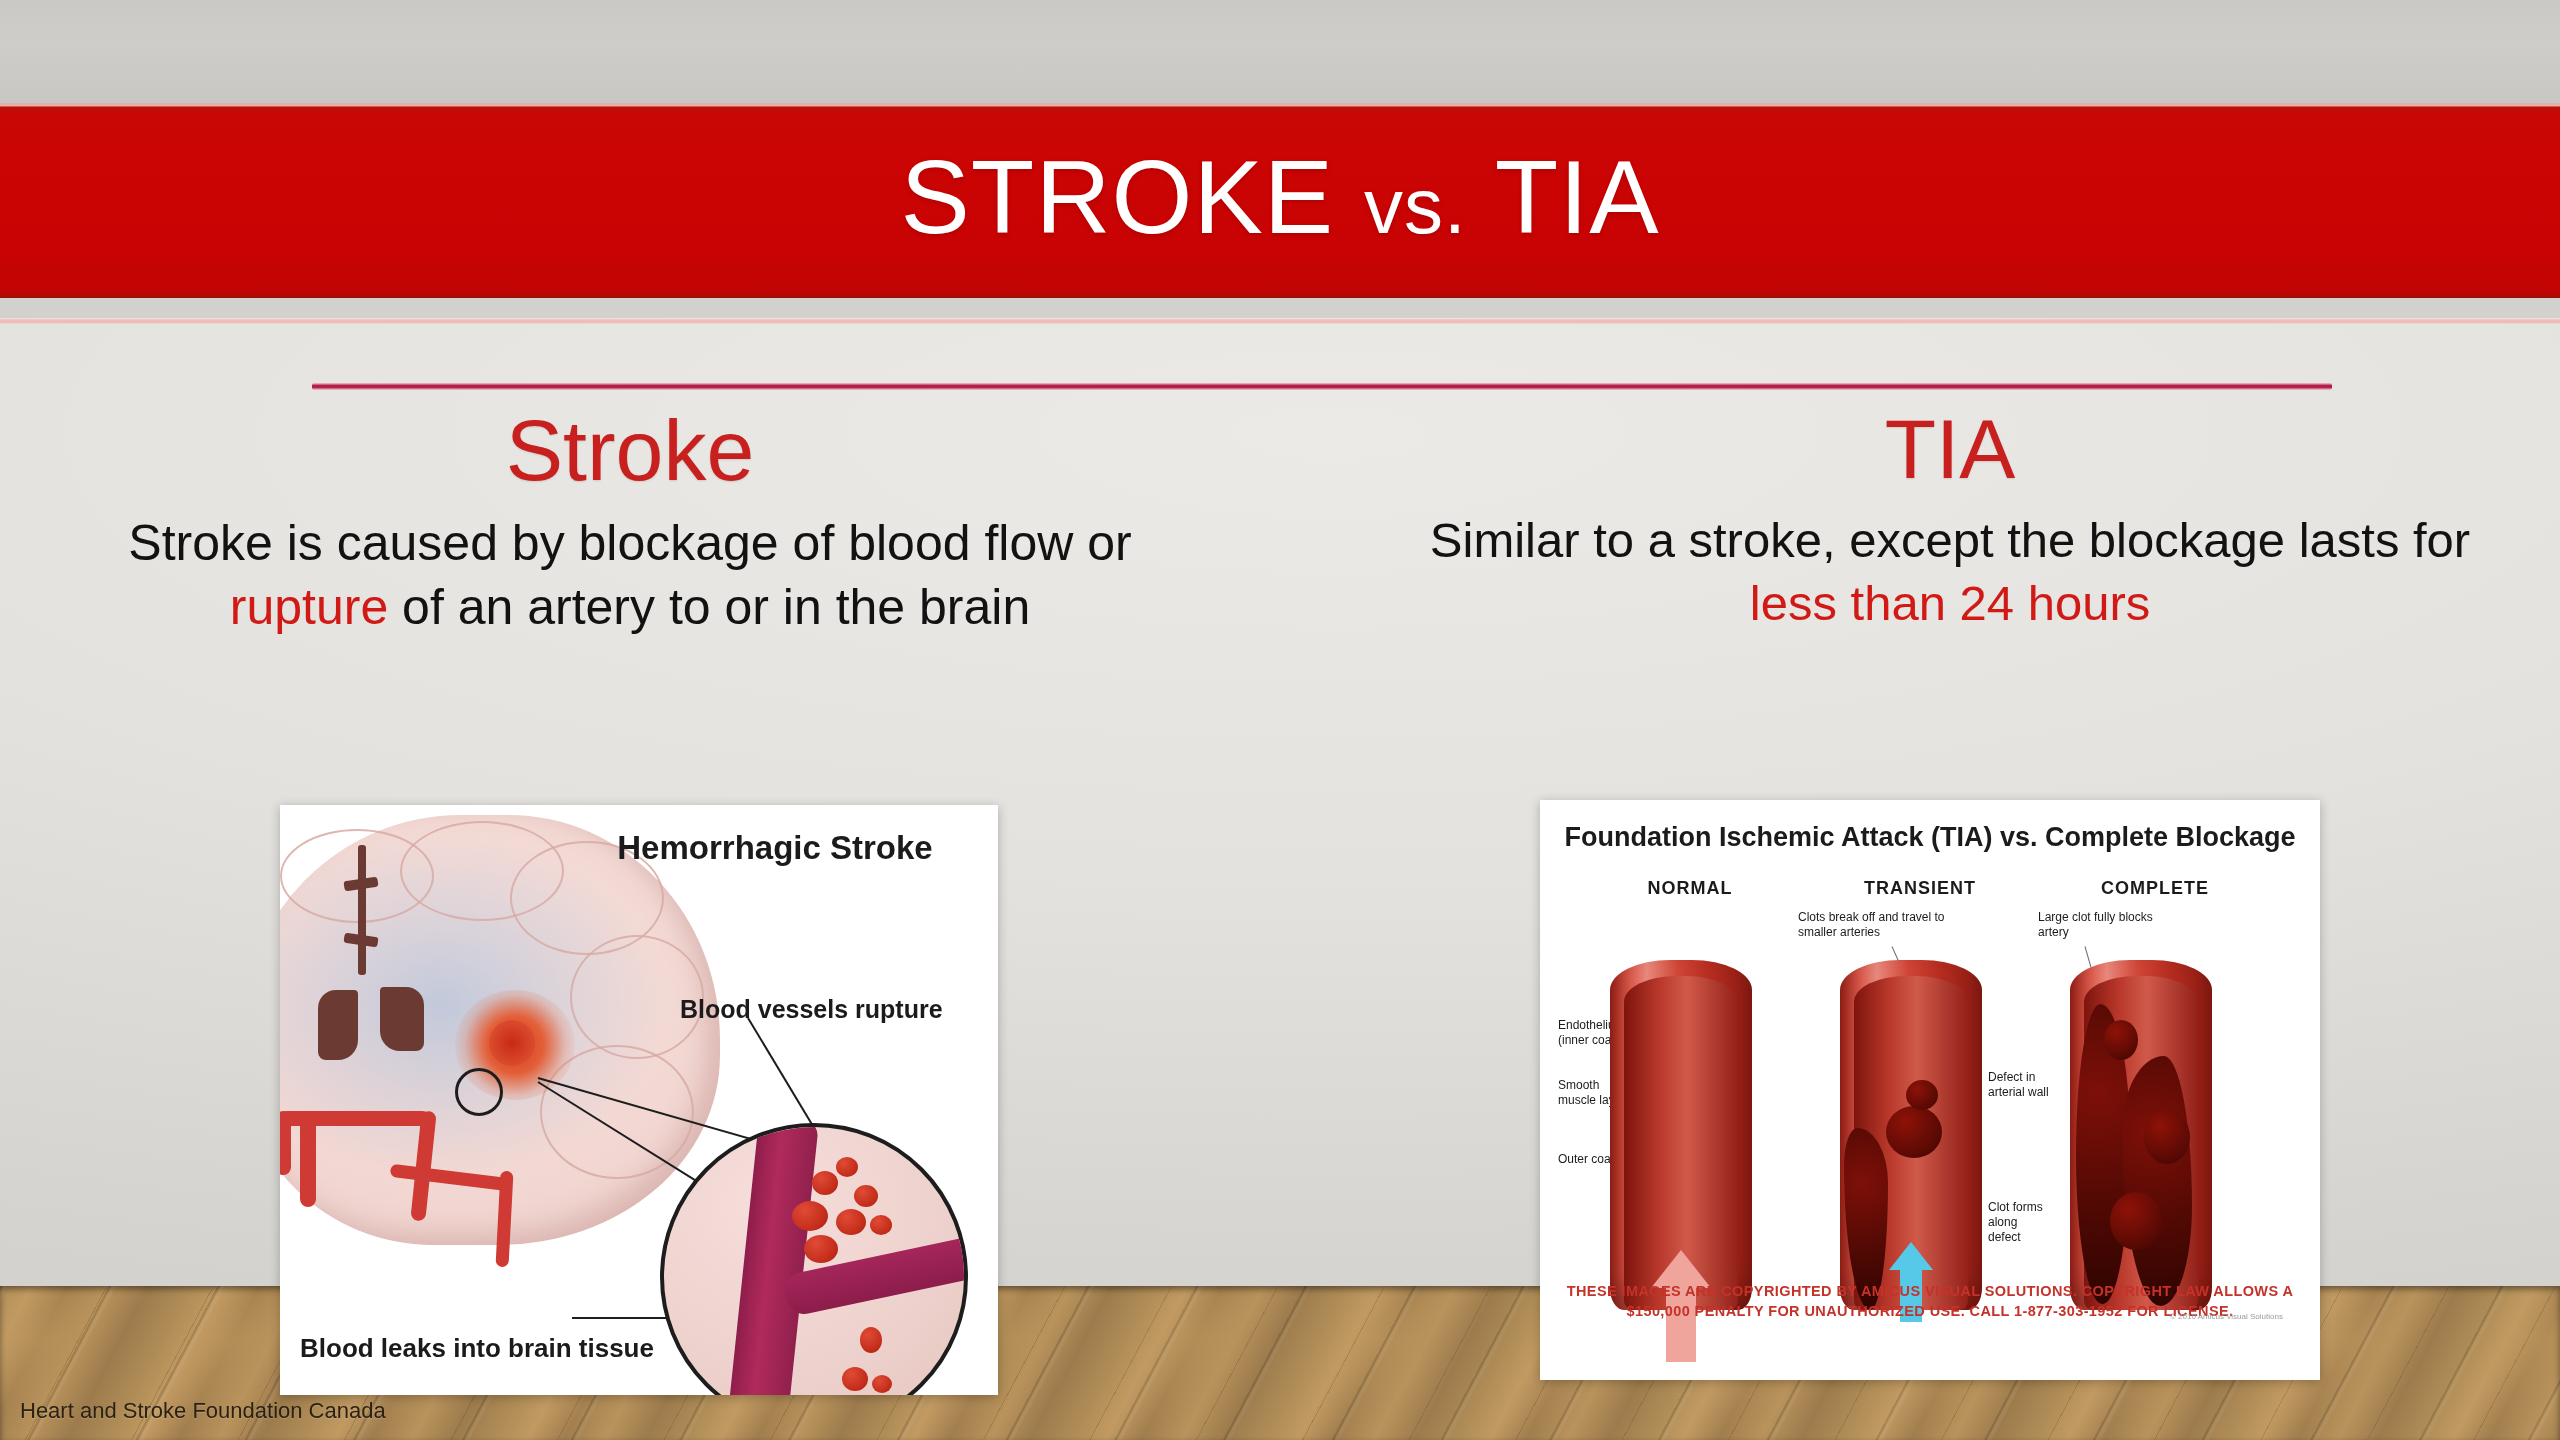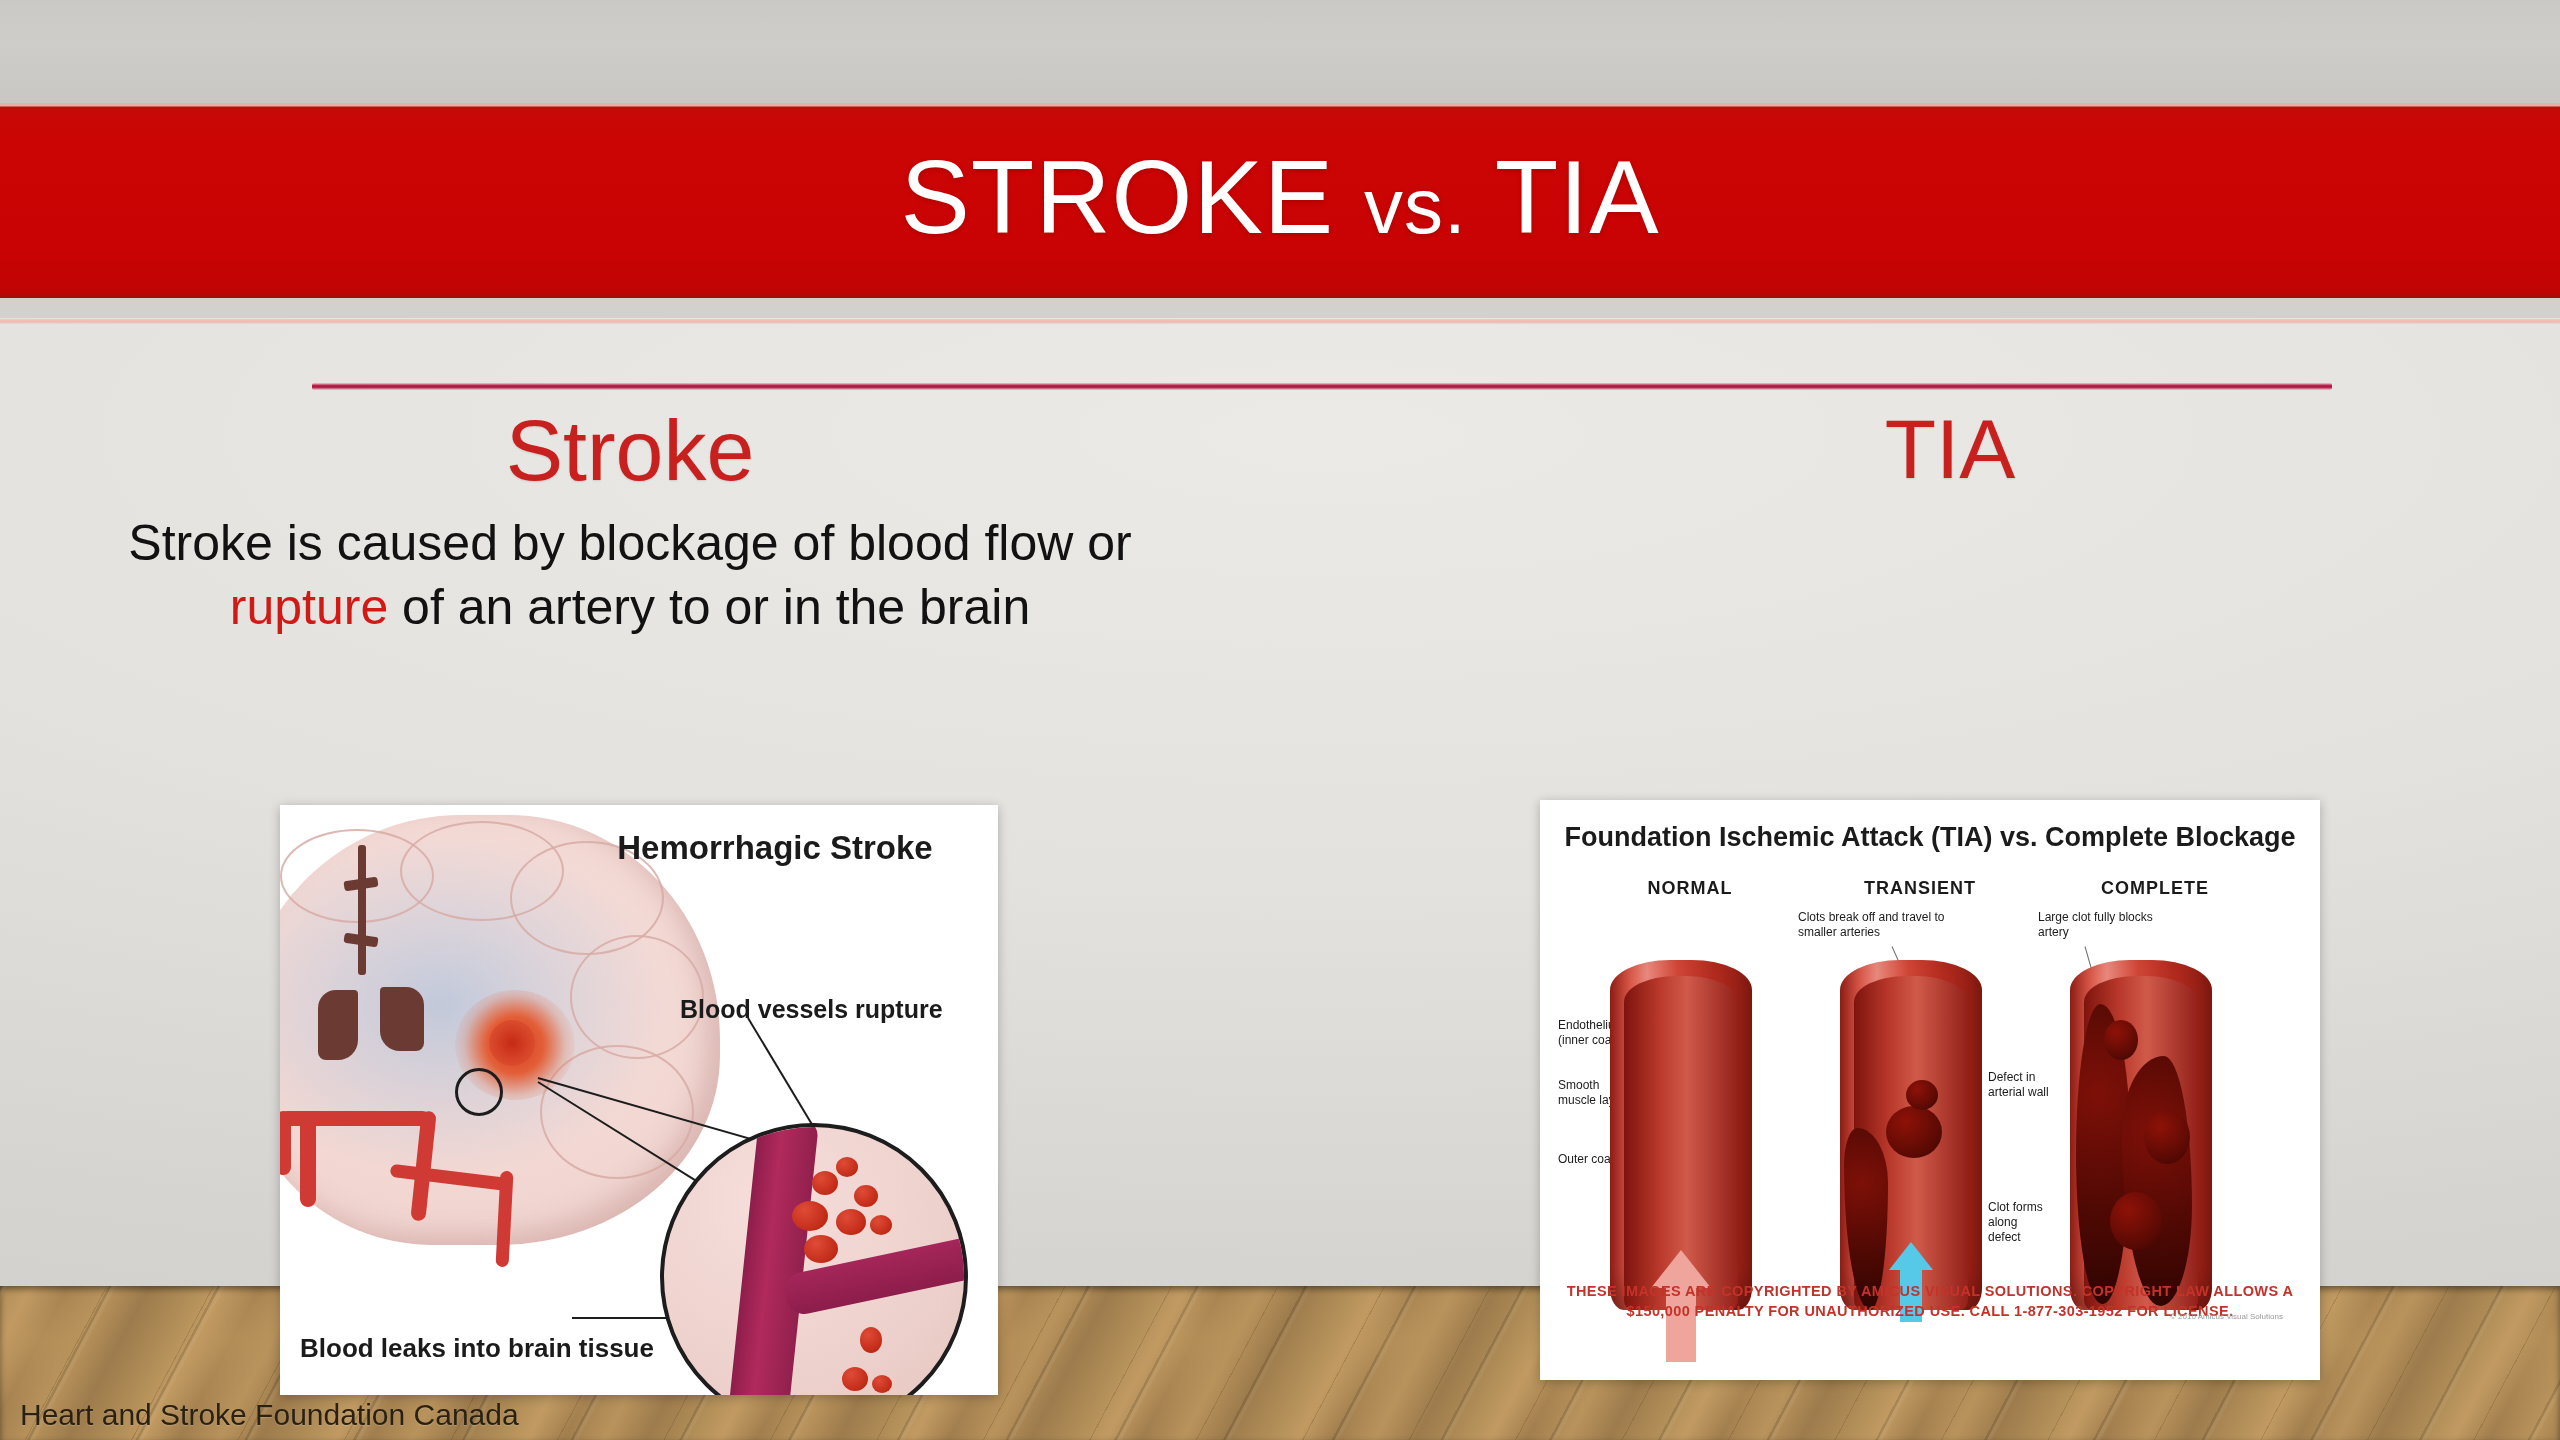--- a/index.html
+++ b/index.html
@@ -194,21 +194,21 @@
   .copyright{
     position:absolute;left:0;top:482px;width:780px;text-align:center;
     color:#c4322a;font-size:14.5px;font-weight:bold;line-height:1.35;
     letter-spacing:.4px;
   }
   .amicus-credit{position:absolute;left:630px;top:512px;font-size:8px;color:#9b9b9b;text-align:center;}
 
   
   .footer{
     position:absolute;left:20px;top:1398px;
-    font-size:30px;color:#2b2113;font-weight:500;
+    font-size:22px;color:#2b2113;font-weight:500;
     text-shadow:0 1px 1px rgba(255,255,255,.18);
   }
 </style>
 </head>
 <body>
 
 <div class="slide">
 
   <div class="bg-top"></div>
   <div class="bg-body"></div>
@@ -227,20 +227,23 @@
 
   <div class="col col-left">
     <h2 class="col-head">Stroke</h2>
     <p class="col-body">
       <span>Stroke is caused by blockage of blood flow or </span><span class="hl">rupture</span><span> of an artery to or in the brain</span>
     </p>
   </div>
 
   <div class="col col-right">
     <h2 class="col-head right">TIA</h2>
+    <p class="col-body">
+      <span>Similar to a stroke, except the blockage lasts for </span><span class="hl">less than 24 hours</span><span></span>
+    </p>
   </div>
 
   <div class="pic pic-left">
 
     <div class="brain">
       <div class="gyrus" style="left:40px;top:14px;width:150px;height:90px;"></div>
       <div class="gyrus" style="left:160px;top:6px;width:160px;height:96px;"></div>
       <div class="gyrus" style="left:270px;top:26px;width:150px;height:110px;"></div>
       <div class="gyrus" style="left:330px;top:120px;width:130px;height:120px;"></div>
       <div class="gyrus" style="left:300px;top:230px;width:150px;height:130px;"></div>

